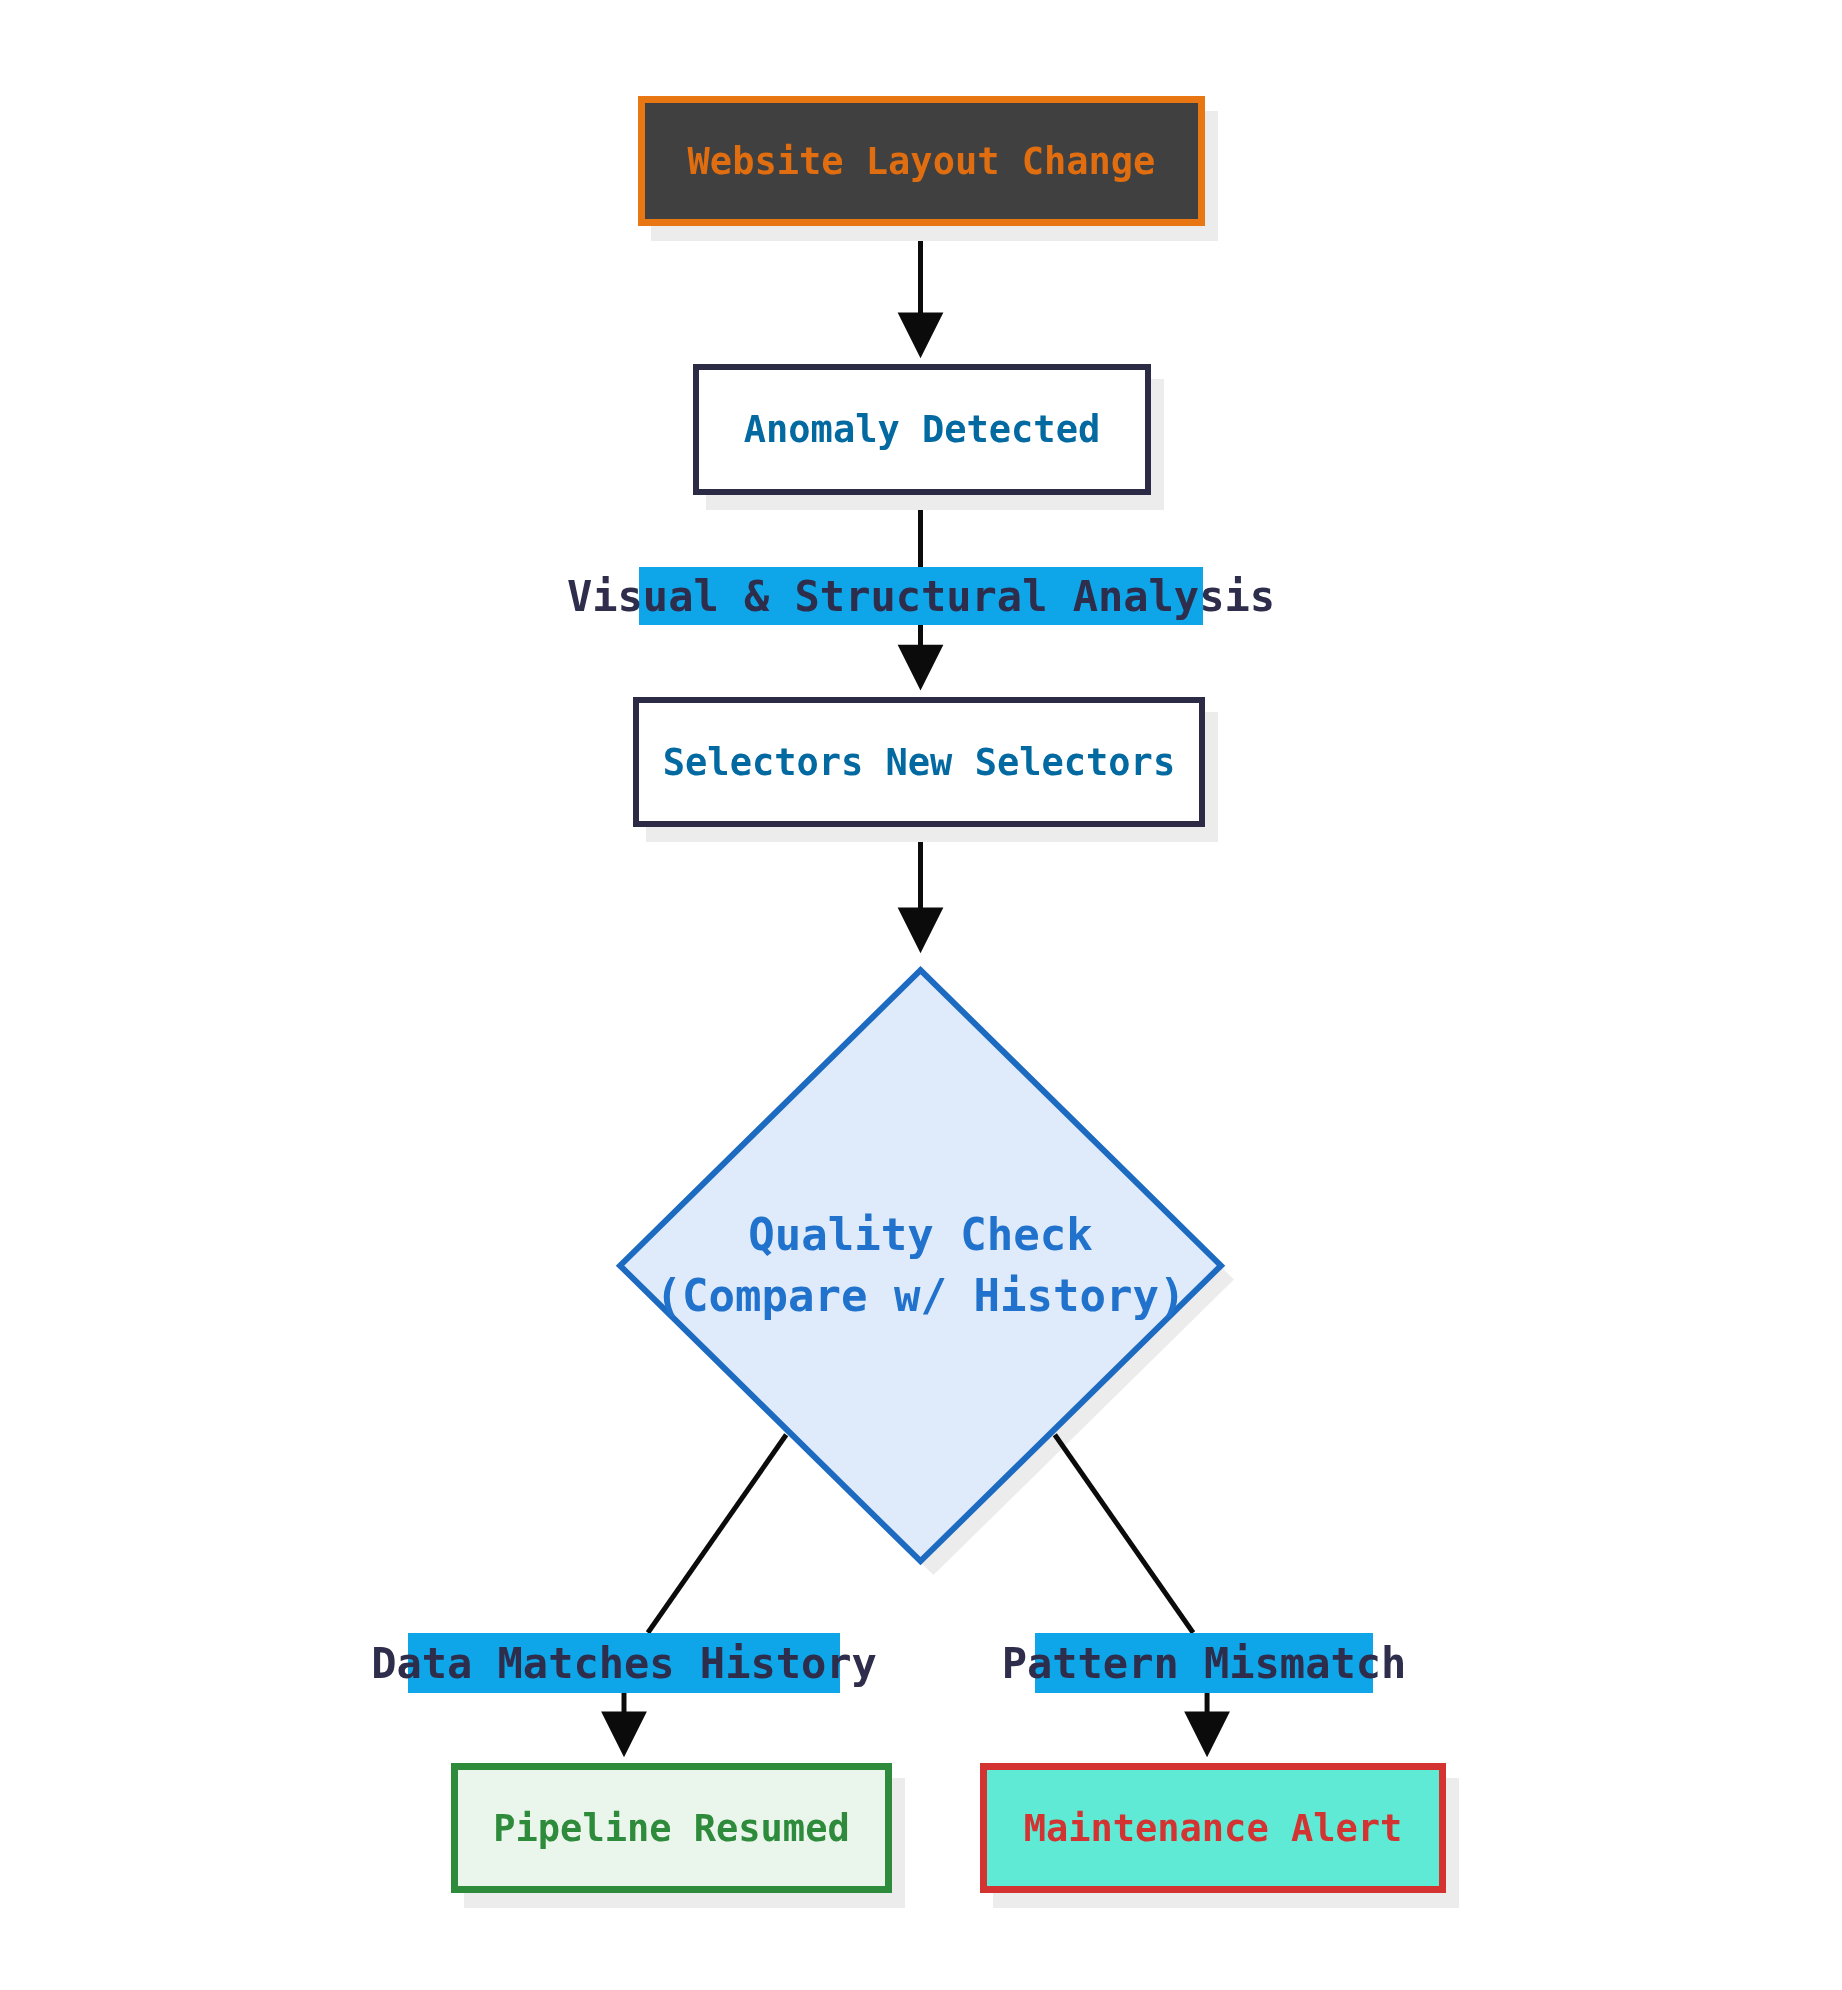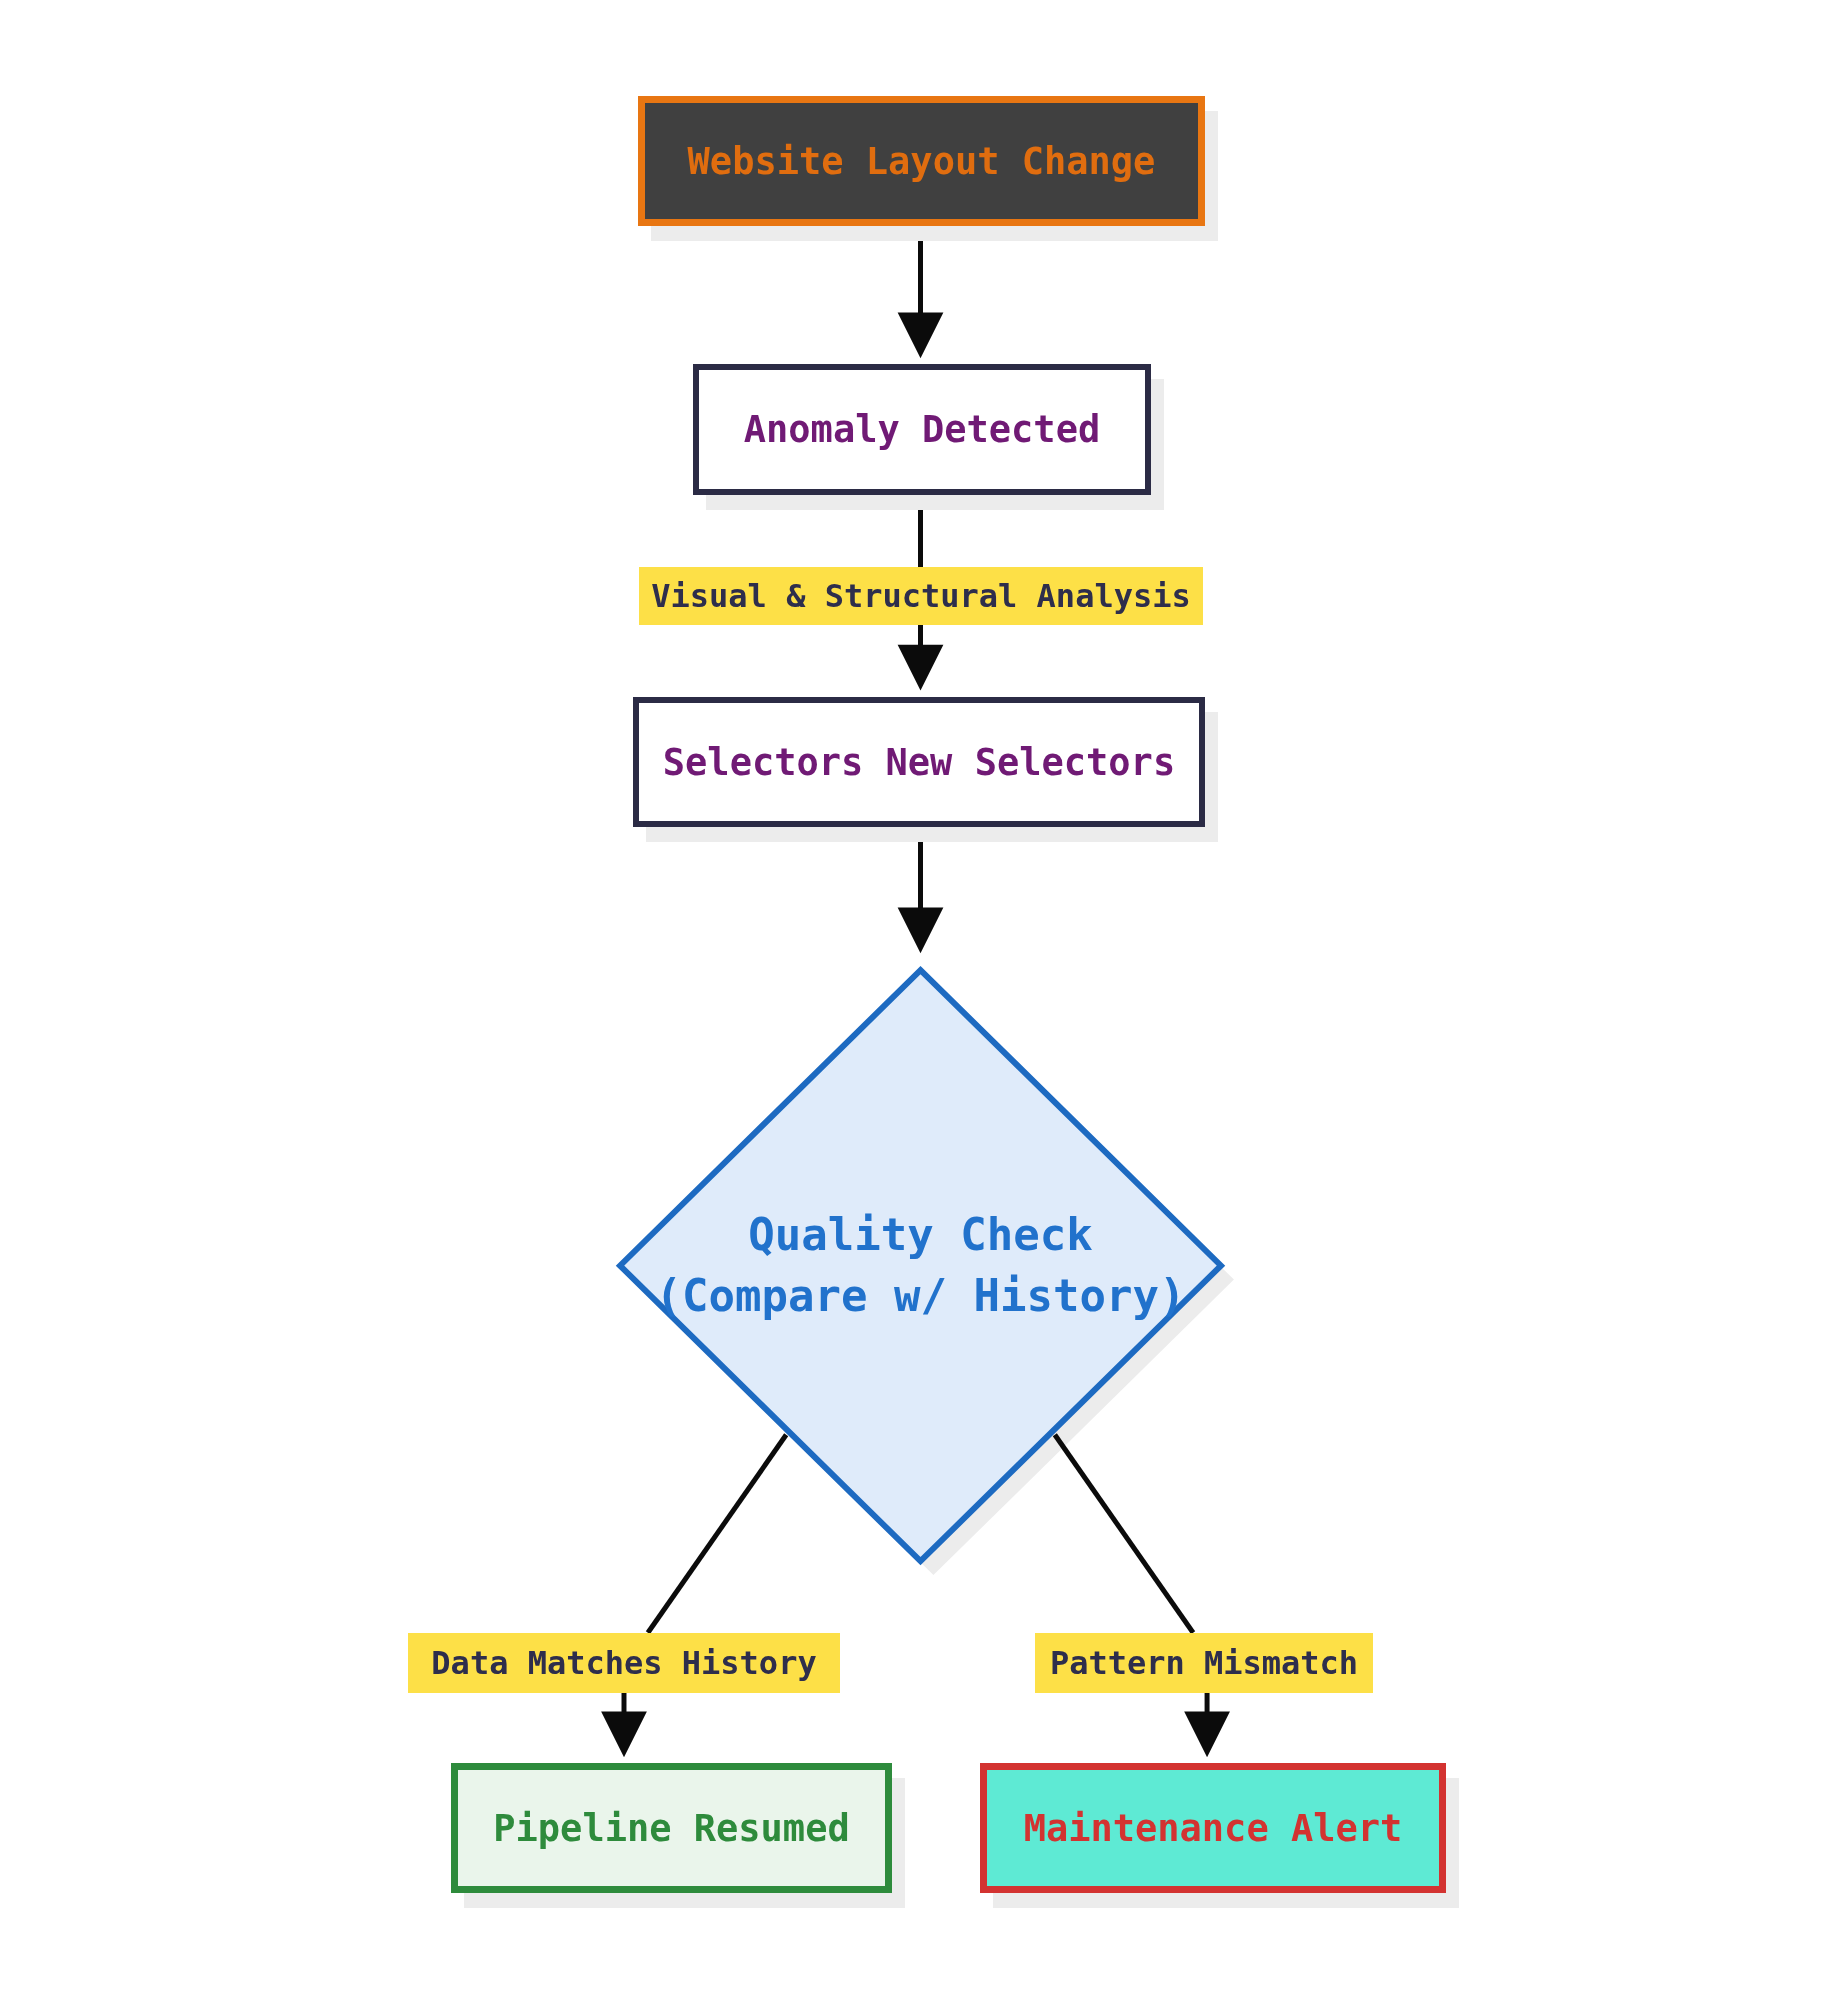--- a/index.html
+++ b/index.html
@@ -43,41 +43,41 @@
     box-shadow: 13px 15px 0 #ececec;
   }
   .node-orange {
     background: #404040;
     border: 7px solid #e87612;
     color: #e06d0f;
   }
   .node-plain {
     background: #ffffff;
     border: 6px solid #2b2b45;
-    color: #701a75;
+    color: #0369a1;
     text-align: center;
   }
   .node-green {
     background: #eaf5eb;
     border: 7px solid #2e8b3c;
     color: #2e8b3c;
   }
   .node-red {
     background: #5eead4;
     border: 7px solid #d33331;
     color: #d33331;
   }
   .edge-label {
     position: absolute;
     display: flex;
     align-items: center;
     justify-content: center;
-    background: #fde047;
+    background: #0ea5e9;
     color: #2e2e4c;
-    font-size: 32px;
+    font-size: 42px;
     font-weight: 600;
     white-space: nowrap;
     box-sizing: border-box;
   }
   .diamond-label {
     position: absolute;
     left: 622px;
     top: 1204px;
     width: 597px;
     text-align: center;

